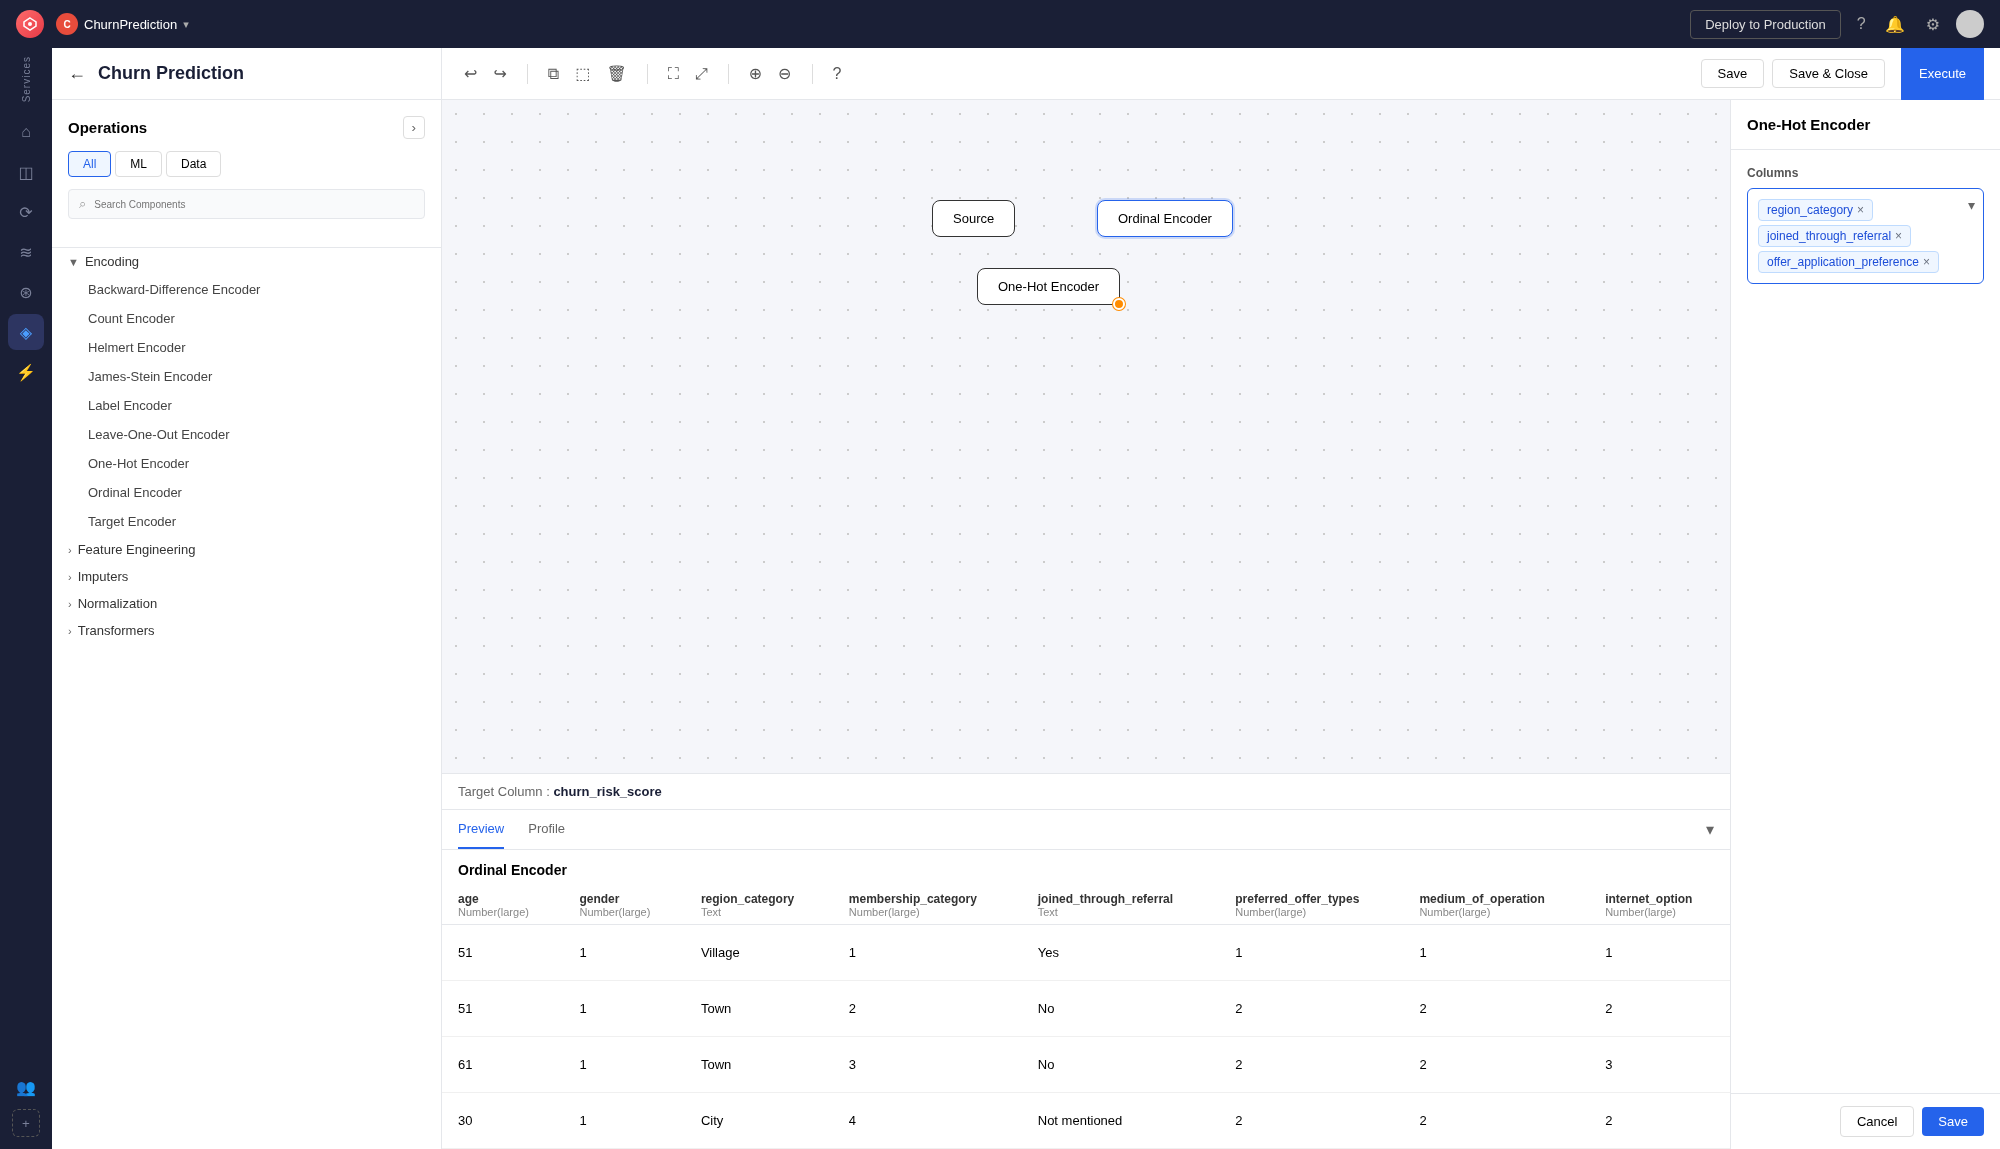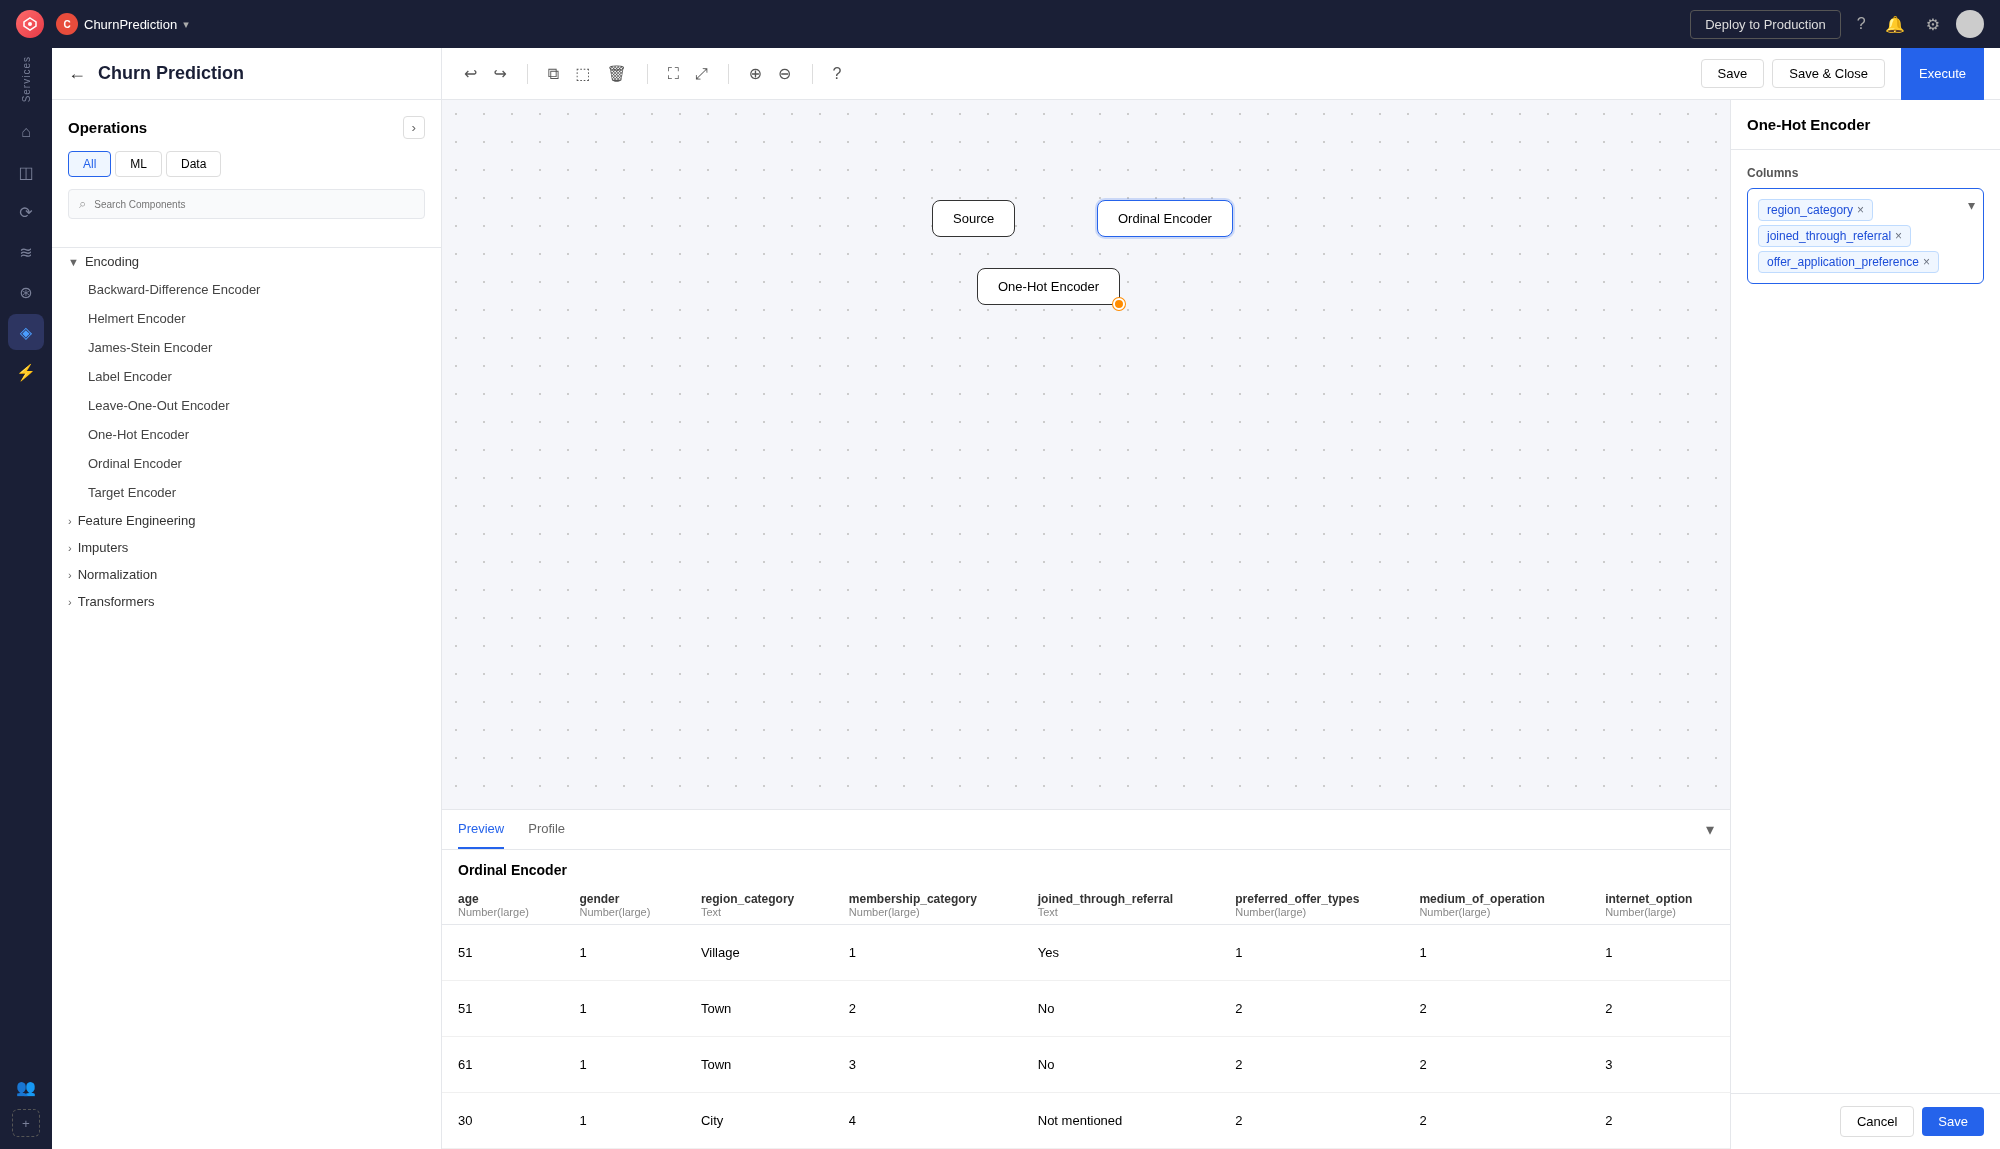--- a/index.html
+++ b/index.html
@@ -482,20 +482,21 @@
       </div>
     </div>
 
     <div class="component-list">
 
       <div class="category-header">
         <span class="category-chevron">▼</span>
         <span>Encoding</span>
       </div>
       <div class="category-item">Backward-Difference Encoder</div>
+      <div class="category-item">Count Encoder</div>
       <div class="category-item">Helmert Encoder</div>
       <div class="category-item">James-Stein Encoder</div>
       <div class="category-item">Label Encoder</div>
       <div class="category-item">Leave-One-Out Encoder</div>
       <div class="category-item">One-Hot Encoder</div>
       <div class="category-item">Ordinal Encoder</div>
       <div class="category-item">Target Encoder</div>
 
       <div class="category-header">
         <span class="category-chevron">›</span>
@@ -576,20 +577,24 @@
 
           <div class="pipeline-node selected" style="left: 655px; top: 100px;">
             <span>Ordinal Encoder</span>
           </div>
 
           <div class="pipeline-node" style="left: 535px; top: 168px;">
             <span>One-Hot Encoder</span>
             <div class="node-connector" style="bottom: -6px; right: -6px;"></div>
           </div>
 
+          <div class="target-bar">
+            <span class="target-label">Target Column :</span>
+            <span class="target-value">churn_risk_score</span>
+          </div>
         </div>
 
         <div class="bottom-panel">
           <div class="bottom-tabs">
             <div class="bottom-tab active">Preview</div>
             <div class="bottom-tab">Profile</div>
             <span class="dropdown-icon">▾</span>
           </div>
           <div class="table-container">
             <div class="encoder-title">Ordinal Encoder</div>

